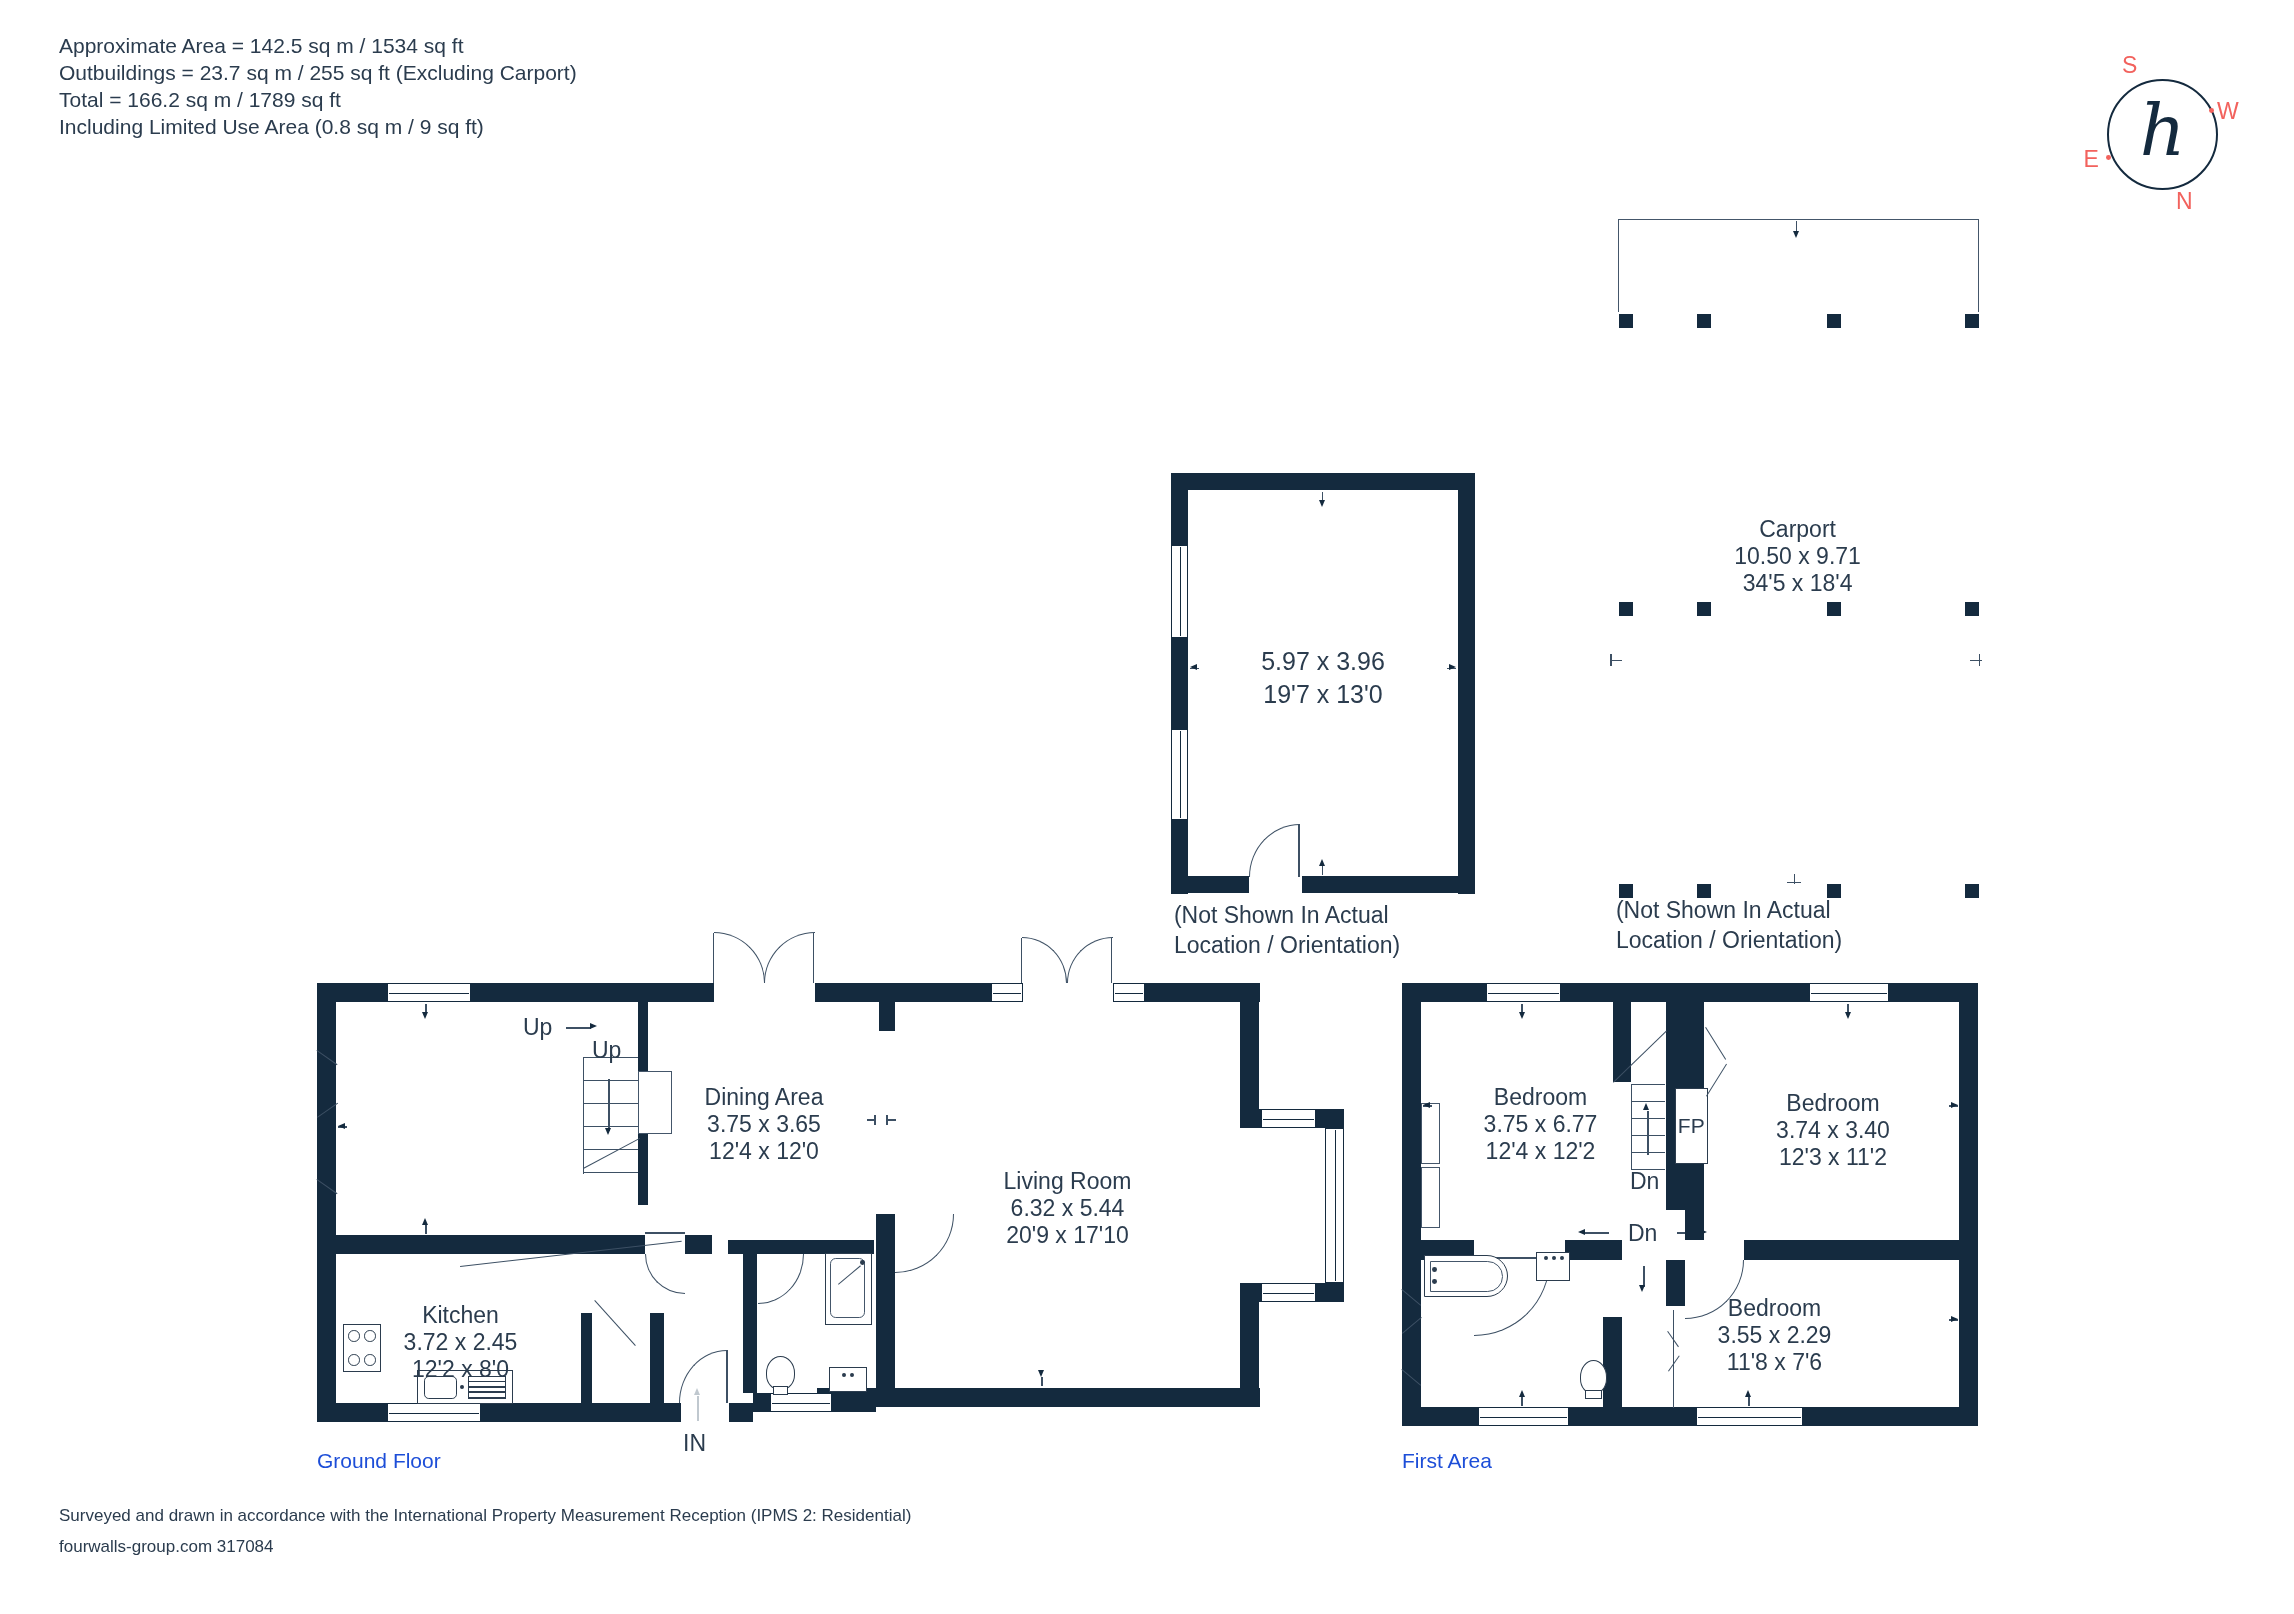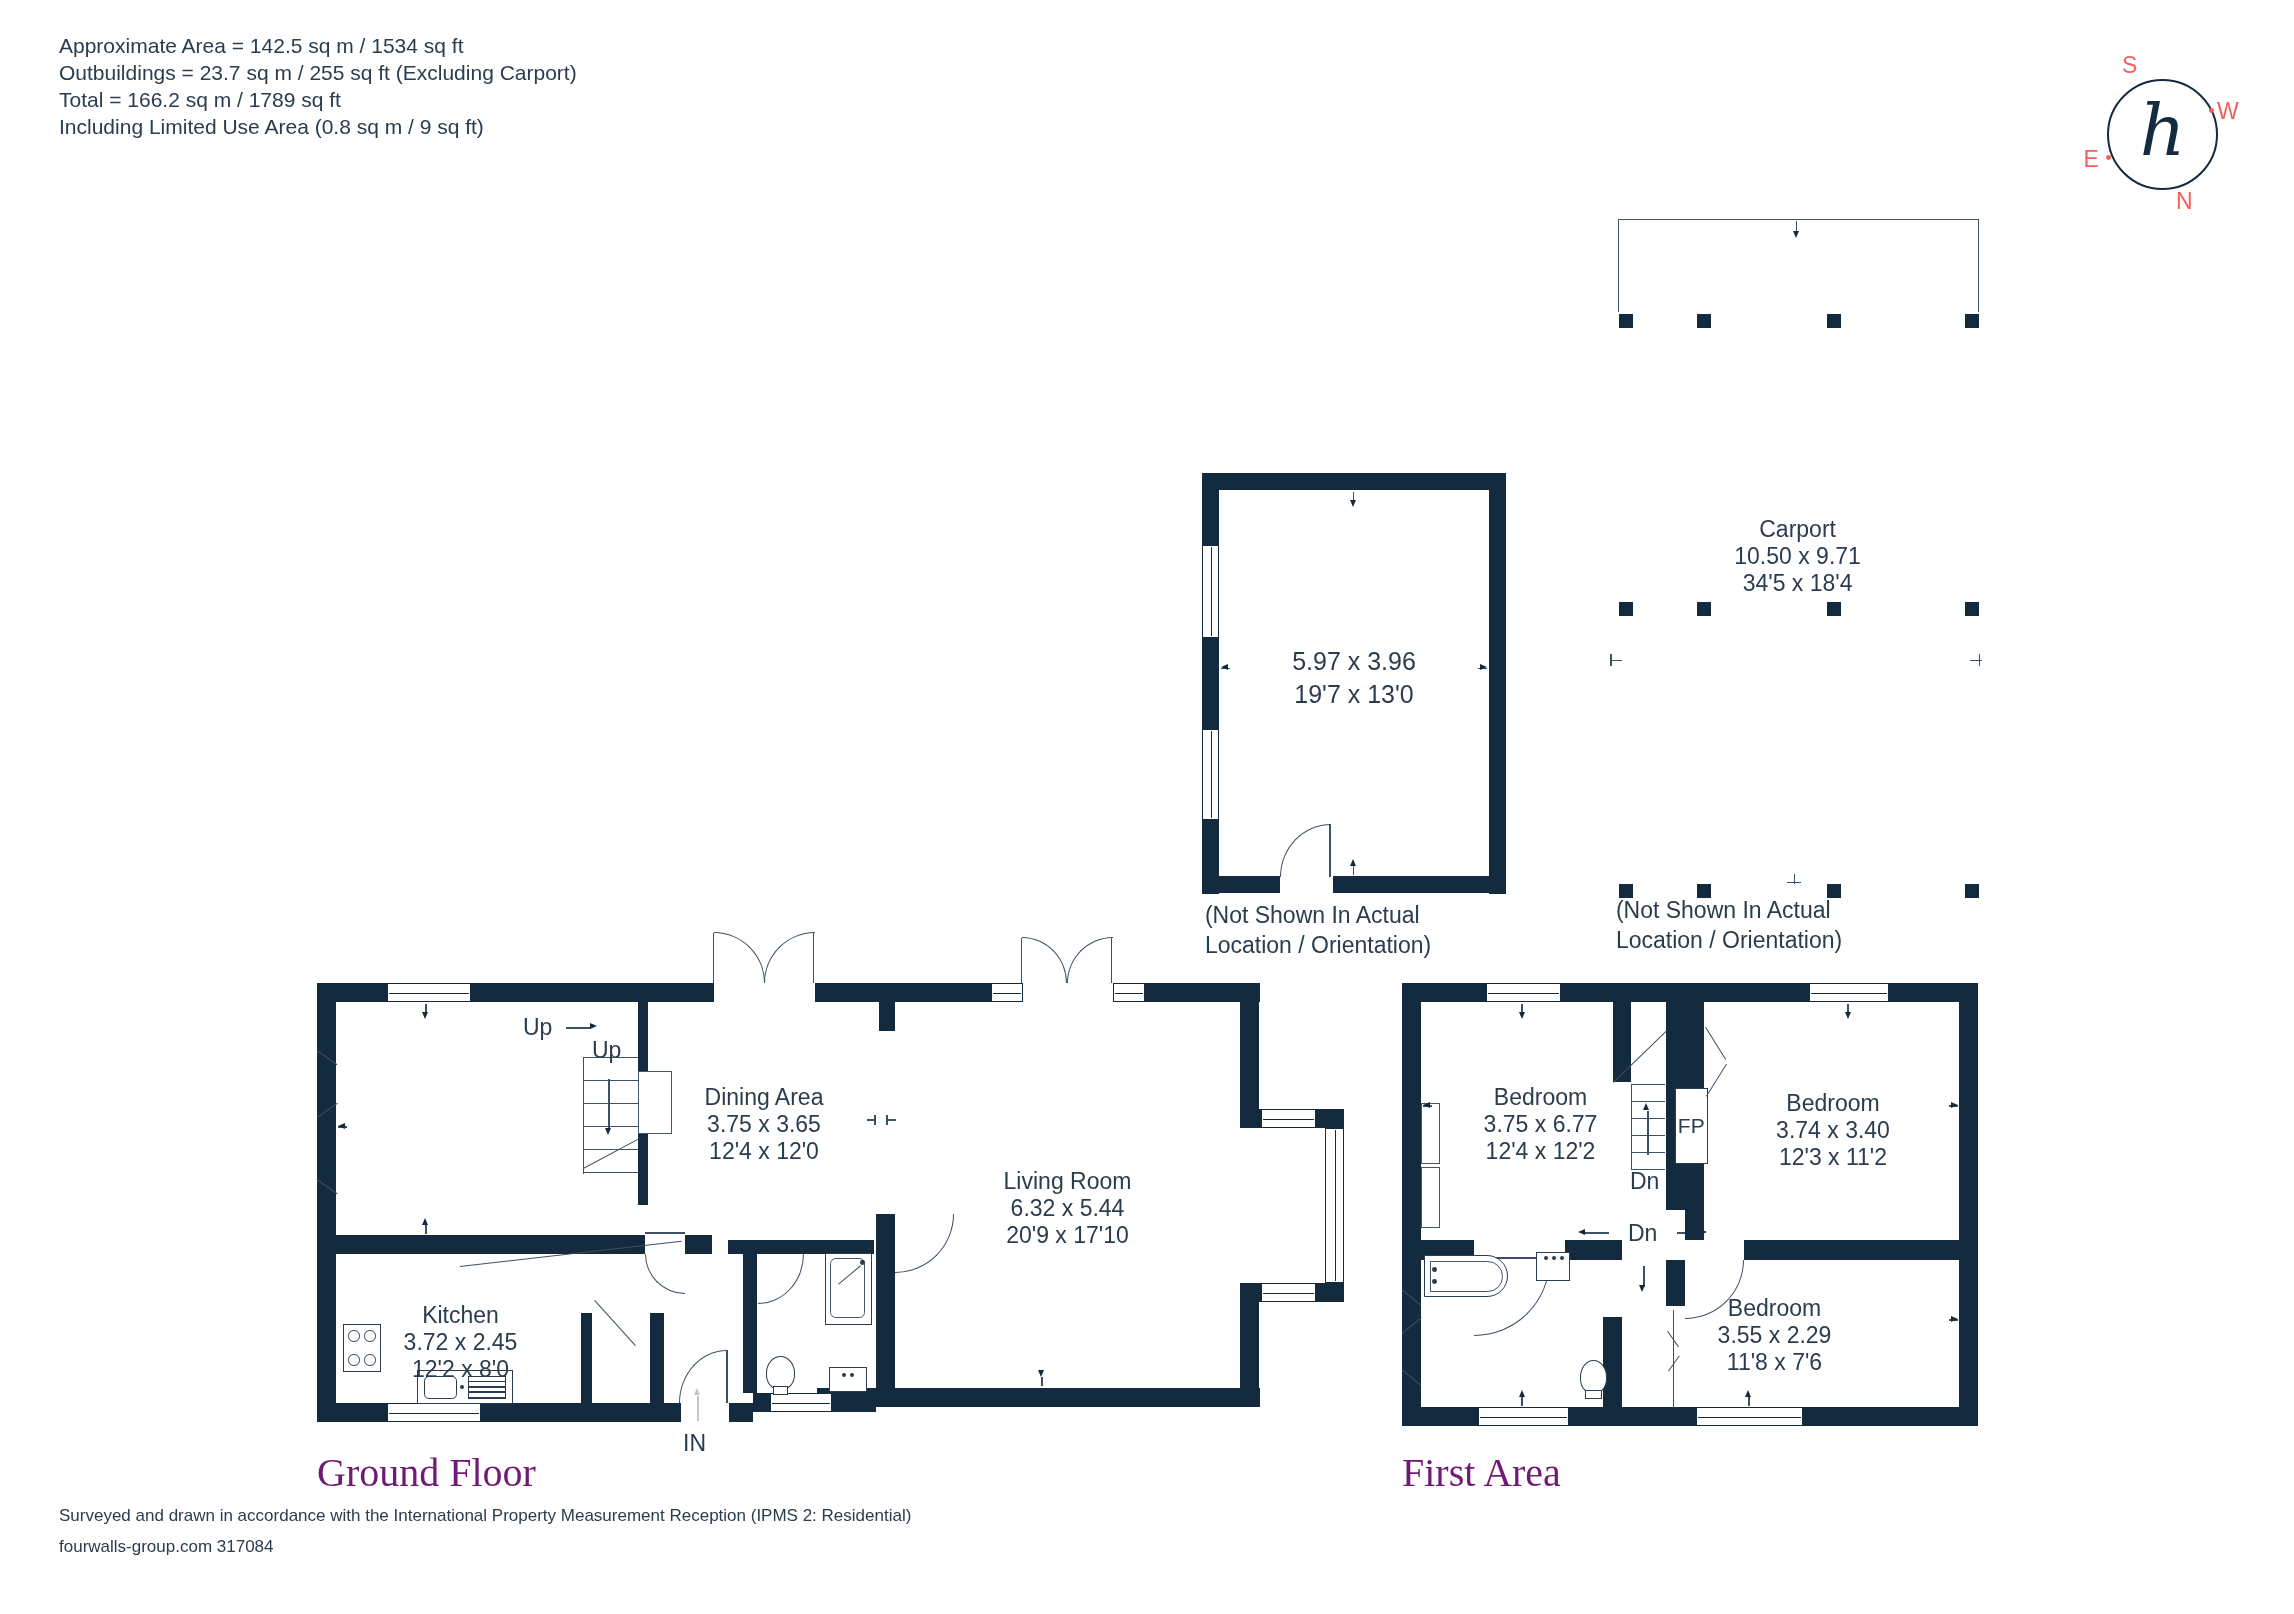--- a/index.html
+++ b/index.html
@@ -23,21 +23,21 @@
   .tri-down{border-left:3.8px solid transparent;border-right:3.8px solid transparent;border-top:7.6px solid #142a3e;}
   .tri-up{border-left:3.8px solid transparent;border-right:3.8px solid transparent;border-bottom:7.6px solid #142a3e;}
   .tri-left{border-top:3.8px solid transparent;border-bottom:3.8px solid transparent;border-right:7.6px solid #142a3e;}
   .tri-right{border-top:3.8px solid transparent;border-bottom:3.8px solid transparent;border-left:7.6px solid #142a3e;}
   .lbl{position:absolute;text-align:center;font-size:23px;line-height:27px;color:#2b3c4e;}
   .lbl div{white-space:nowrap;}
   .small-lbl{position:absolute;font-size:23px;color:#2b3c4e;white-space:nowrap;}
   .treads{position:absolute;background:repeating-linear-gradient(to bottom,#3d5064 0 1.4px,transparent 1.4px 23px);}
   .coral{color:#f2625d;}
   .note{position:absolute;font-size:23px;line-height:30px;color:#2b3c4e;white-space:nowrap;}
-  .title{position:absolute;font-size:40px;color:#701a75;white-space:nowrap;font-family:Liberation Serif, serif;}
+  .title{position:absolute;font-size:21px;color:#1d4ed8;white-space:nowrap;}
   .header-line{position:absolute;left:59px;font-size:21px;color:#2b3c4e;white-space:nowrap;}
   .footer-line{position:absolute;left:59px;font-size:17px;color:#2b3c4e;white-space:nowrap;}
   .gray{background:#c0c8cf;}
 </style>
 </head>
 <body>
 
 <div id="canvas">
 
   <div>
@@ -88,21 +88,21 @@
       <div>Carport</div>
       <div>10.50 x 9.71</div>
       <div>34'5 x 18'4</div>
     </div>
     <div class="note" style="left:1.9px;top:676px">
       <div>(Not Shown In Actual</div>
       <div>Location / Orientation)</div>
     </div>
   </div>
 
-  <div class="abs" style="left:1202px;top:473px;width:315px;height:507px">
+  <div class="abs" style="left:1171px;top:473px;width:315px;height:507px">
     <div class="wall" style="left:0;top:0;width:304px;height:17px"></div>
     <div class="wall" style="left:287px;top:0;width:17px;height:421px"></div>
     <div class="wall" style="left:0;top:0;width:17px;height:72px"></div>
     <div class="win win-v" style="left:0;top:72px;width:17px;height:93px"></div>
     <div class="wall" style="left:0;top:164px;width:17px;height:92px"></div>
     <div class="win win-v" style="left:0;top:256px;width:17px;height:91px"></div>
     <div class="wall" style="left:0;top:347px;width:17px;height:74px"></div>
     <div class="wall" style="left:0;top:403px;width:78px;height:17px"></div>
     <div class="wall" style="left:131px;top:403px;width:173px;height:17px"></div>
     <div class="line" style="left:127px;top:351px;width:1.9px;height:53px"></div>

